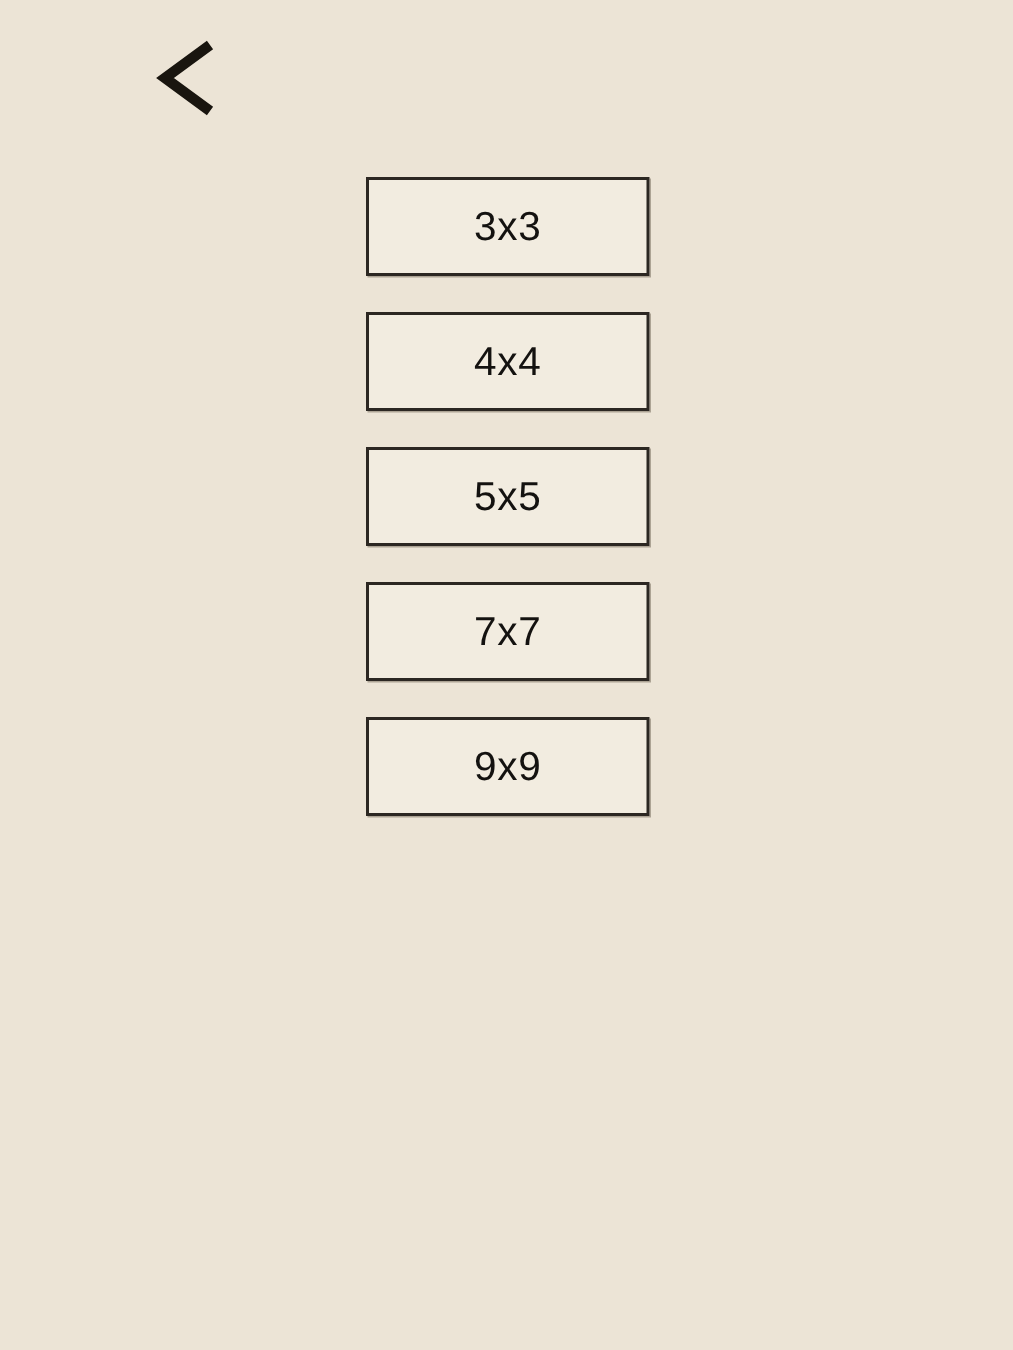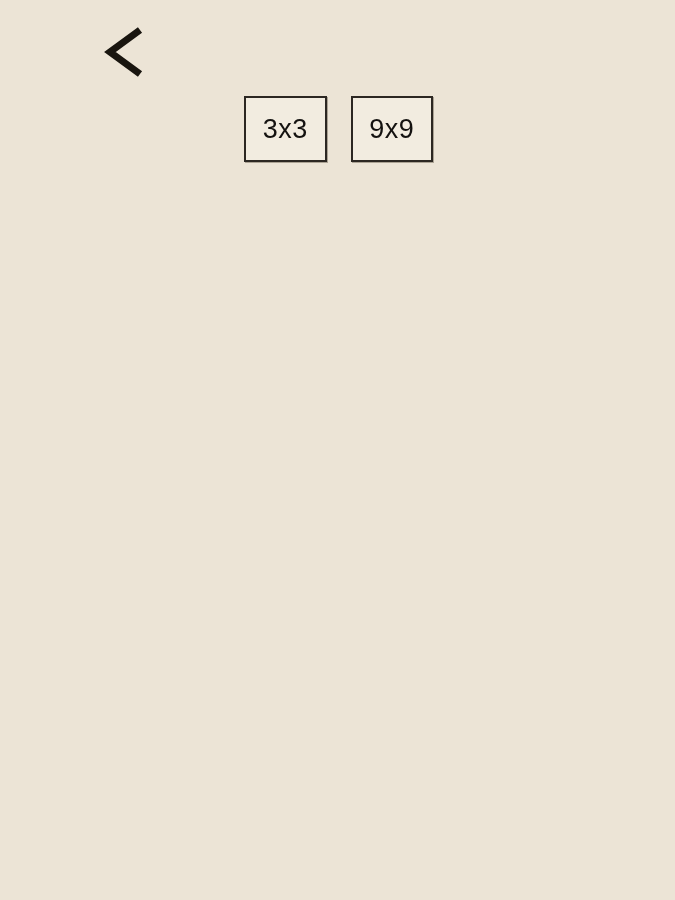--- a/index.html
+++ b/index.html
@@ -38,24 +38,24 @@
     cursor: pointer;
   }
   .back-button svg {
     display: block;
   }
 
   
   .size-list {
     position: absolute;
     left: 244px;
-    top: 96px;
+    top: 118px;
     width: 189px;
     display: flex;
-    flex-direction: row;
+    flex-direction: column;
     gap: 24px;
   }
 
   .size-button {
     box-sizing: border-box;
     width: 189px;
     height: 66px;
     background: #f2ece0;
     border: 2px solid #2c2722;
     box-shadow: 1px 1px 0 rgba(120,110,95,0.55);
@@ -83,17 +83,26 @@
         <polyline points="40,6 10,28 40,50" fill="none" stroke="#19150f" stroke-width="7" stroke-linecap="butt" stroke-linejoin="miter"></polyline>
       </svg>
     </span>
   </button>
 
   <div class="size-list">
     <button class="size-button">
       <span>3x3</span>
     </button>
     <button class="size-button">
+      <span>4x4</span>
+    </button>
+    <button class="size-button">
+      <span>5x5</span>
+    </button>
+    <button class="size-button">
+      <span>7x7</span>
+    </button>
+    <button class="size-button">
       <span>9x9</span>
     </button>
   </div>
 
 </div>
 
 </body></html>

